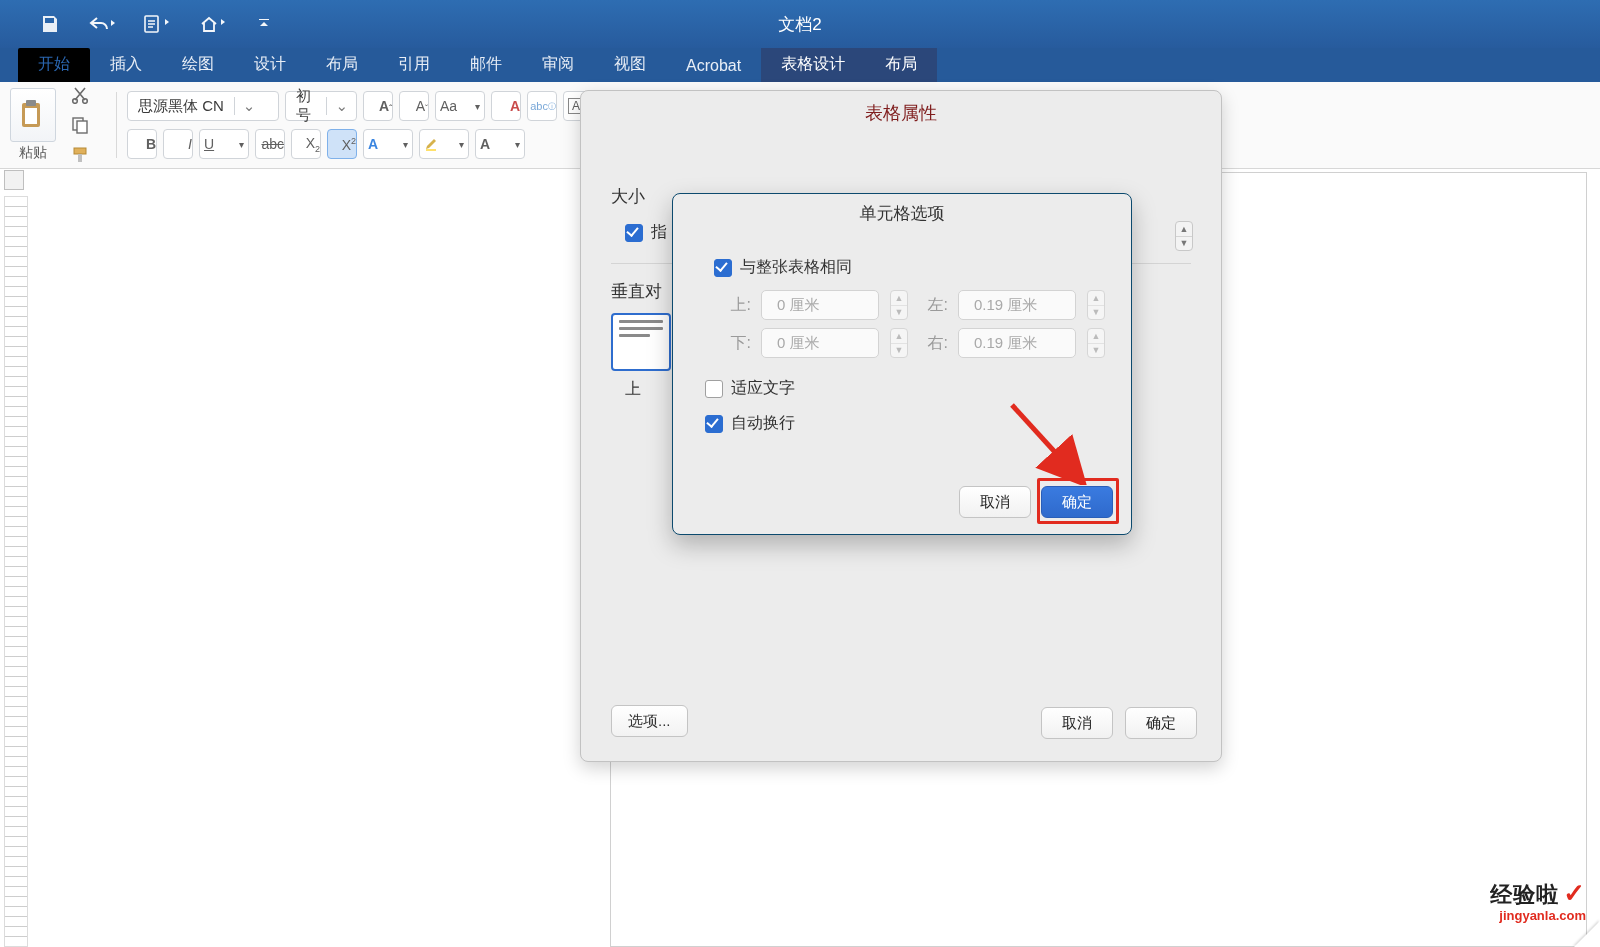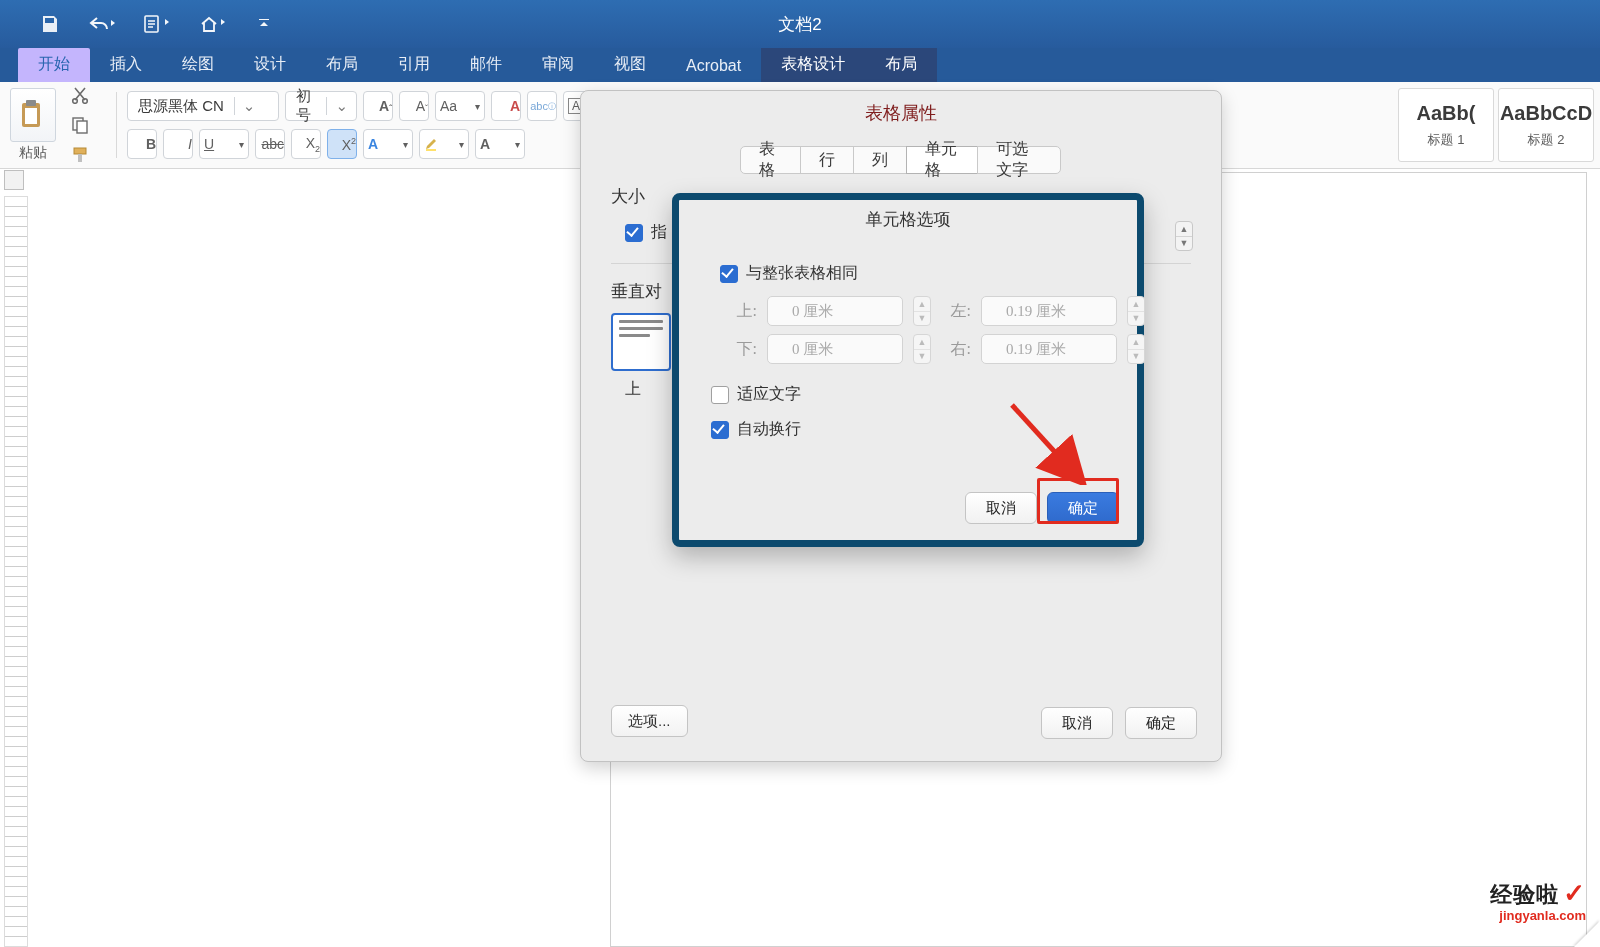--- a/index.html
+++ b/index.html
@@ -18,21 +18,21 @@
   .title { position:absolute; left:0; right:0; text-align:center; font-size:17px; color:#fff; }
   
   .ribbon-tabs {
     background:#265a9a; height:34px; display:flex; align-items:flex-end;
     padding-left:18px; gap:0;
   }
   .ribbon-tabs .tab {
     color:#e8eef6; font-size:16px; padding:6px 20px 7px 20px; cursor:default;
   }
   .ribbon-tabs .tab.active {
-    background:#c4b5fd; color:#2a66b0; border-top-left-radius:2px; border-top-right-radius:2px;
+    background:#000000; color:#2a66b0; border-top-left-radius:2px; border-top-right-radius:2px;
   }
   .ribbon-tabs .tab.context { background:#2b477a; color:#fff; }
   
   .ribbon-body {
     background:#fafafa; border-bottom:1px solid #d7d7d7; height:86px;
     display:flex; align-items:center; padding:0 10px; position:relative;
   }
   .grp { display:flex; flex-direction:column; align-items:center; margin-right:6px }
   .paste-box { width:44px; height:52px; border:1px solid #cfd6de; border-radius:3px;
     background:linear-gradient(#fff,#f2f4f7); display:flex; align-items:center; justify-content:center }
@@ -99,31 +99,30 @@
   .opt-btn { position:absolute; left:30px; bottom:24px; height:30px; padding:0 16px;
     border:1px solid #c4c4c4; border-radius:6px; background:linear-gradient(#fff,#f2f2f2);
     font-size:15px; color:#333; display:flex; align-items:center }
   .sheet-btn { height:30px; padding:0 20px; border:1px solid #c4c4c4; border-radius:6px;
     background:linear-gradient(#fff,#f1f1f1); font-size:15px; color:#222; display:flex; align-items:center }
   .sheet-btn.primary { background:linear-gradient(#3a7be0,#2f6acc); color:#fff; border-color:#2a5fb9 }
   .sheet1 .footer { position:absolute; right:24px; bottom:22px; display:flex; gap:12px }
   
   .sheet2 {
     position:absolute; left:672px; top:193px; width:458px; height:340px;
-    background:#ececec; border:7px solid #0c4a6e; border-radius:8px;
+    background:#ececec; border:1px solid #0c4a6e; border-radius:8px;
     box-shadow:0 10px 24px rgba(0,0,0,.25);
-    font-family:Liberation Serif, serif;
   }
   .sheet2 .title2 { text-align:center; font-size:17px; color:#333; padding:8px 0 }
   .sheet2 .body2 { padding:10px 26px 0 26px }
   .grid2 { display:grid; grid-template-columns:auto 1fr auto auto 1fr auto; gap:8px 10px;
     align-items:center; margin-top:12px; margin-left:22px }
   .grid2 .lab { font-size:16px; color:#9a9a9a; text-align:right; width:30px }
   .grid2 .vb { border:1px solid #d3d3d3; border-radius:5px; height:28px; background:#fafafa;
-    display:flex; align-items:center; padding:0 24px; font-size:15px; color:#a9a9a9; width:86px }
+    display:flex; align-items:center; padding:0 15px; font-size:15px; color:#a9a9a9; width:86px }
   .grid2 .st { width:16px; height:28px; border:1px solid #d6d6d6; border-radius:4px; background:#f5f5f5;
     display:flex; flex-direction:column }
   .grid2 .st div { flex:1; display:flex; align-items:center; justify-content:center; font-size:9px; color:#bbb }
   .grid2 .st div:first-child { border-bottom:1px solid #e2e2e2 }
   .opts { margin-top:20px }
   .sheet2 .footer2 { position:absolute; right:18px; bottom:16px; display:flex; gap:10px; align-items:center }
   .emph { position:absolute; border:3px solid #e12b1f; border-radius:2px; pointer-events:none }
   .arrow { position:absolute; pointer-events:none }
   
   .wm { position:absolute; right:14px; bottom:24px; text-align:right; }
@@ -281,47 +280,30 @@
           </svg>
           <span style="font-size:10px">▾</span>
         </div>
       <div class="btn28 dd">
           <span style="font-weight:700">A</span>
           <span style="font-size:10px">▾</span>
         </div>
     </div>
   </div>
 
-  <div class="style-area">
-    <div class="style-card">
-      <div class="prev">AaBb(</div>
-      <div class="lbl">标题 1</div>
-    </div>
-    <div class="style-card">
-      <div class="prev">AaBbCcD</div>
-      <div class="lbl">标题 2</div>
-    </div>
-  </div>
 </div>
 
 <div class="ruler-tab"></div>
 <div class="v-ruler"></div>
 <div class="doc-area">
   <div class="page"></div>
 </div>
 
 <div class="sheet1">
   <div class="title">表格属性</div>
-  <div class="seg">
-    <div class="seg-item">表格</div>
-    <div class="seg-item">行</div>
-    <div class="seg-item">列</div>
-    <div class="seg-item sel">单元格</div>
-    <div class="seg-item">可选文字</div>
-  </div>
   <div class="body">
     <div class="sec-label">大小</div>
     <div class="checkbox">
       <div class="ck checked"></div>
       <span>指</span>
     </div>
 
     <div style="position:absolute; right:-2px; top:36px; display:flex">
       <div class="stepper">
           <div>▲</div>

